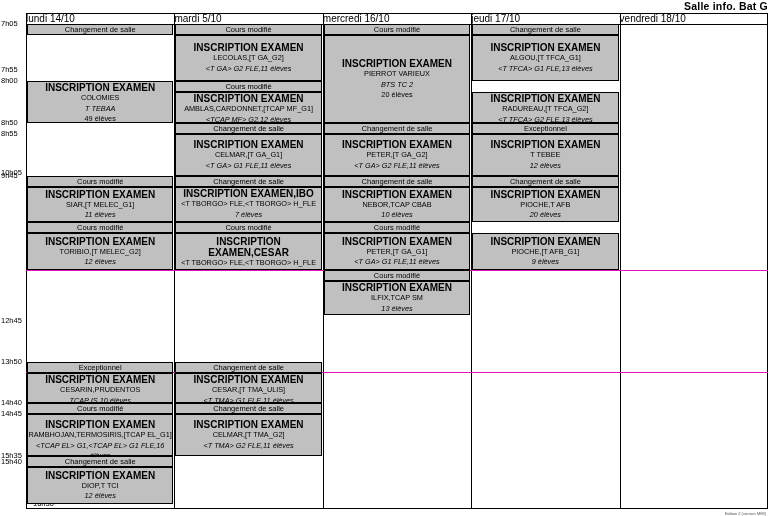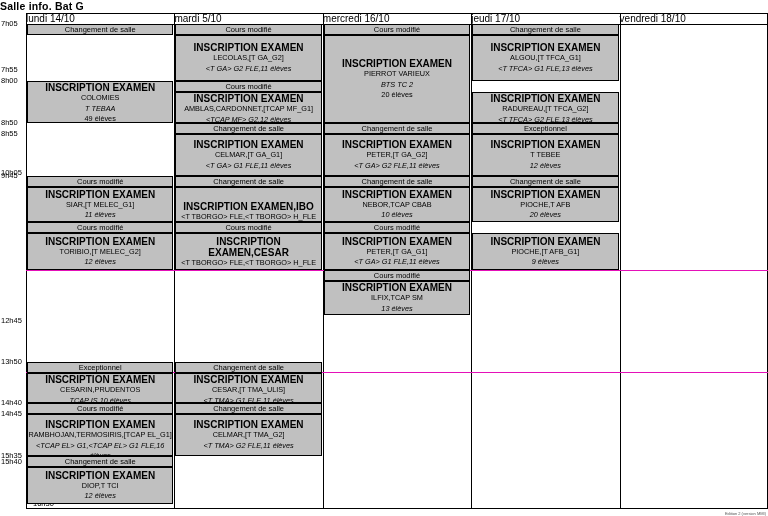--- a/index.html
+++ b/index.html
@@ -14,21 +14,21 @@
     font-size: 7.5px;
     color: #000;
     position: relative;
     overflow: hidden;
   }
   #title {
     position: absolute;
     top: 0px;
     left: 0;
     width: 768px;
-    text-align: left;
+    text-align: right;
     font-weight: bold;
     font-size: 10.5px;
     letter-spacing: 0.2px;
   }
   #grid {
     position: absolute;
     top: 13px;
     left: 0px;
     width: 768px;
     height: 496px;
@@ -217,21 +217,21 @@
     <div class="cell" style="left: 472.2px; width: 146.4px; top: 121px; height: 42px; padding-top: 4.25px;">
       <div class="l1">INSCRIPTION EXAMEN</div>
       <div class="l2">T TEBEE</div>
       <div class="l3">12 élèves</div>
     </div>
     <div class="cell" style="left: 27px; width: 146.4px; top: 174px; height: 35px; padding-top: 0.75px;">
       <div class="l1">INSCRIPTION EXAMEN</div>
       <div class="l2">SIAR,[T MELEC_G1]</div>
       <div class="l3">11 élèves</div>
     </div>
-    <div class="cell" style="left: 175.4px; width: 146.4px; top: 174px; height: 35px; padding-top: 13px;">
+    <div class="cell" style="left: 175.4px; width: 146.4px; top: 174px; height: 35px; padding-top: 0;">
       <div class="l1">INSCRIPTION EXAMEN,IBO</div>
       <div class="l2">&lt;T TBORGO&gt; FLE,&lt;T TBORGO&gt; H_FLE</div>
       <div class="l3">7 élèves</div>
     </div>
     <div class="cell" style="left: 323.8px; width: 146.4px; top: 174px; height: 35px; padding-top: 0.75px;">
       <div class="l1">INSCRIPTION EXAMEN</div>
       <div class="l2">NEBOR,TCAP CBAB</div>
       <div class="l3">10 élèves</div>
     </div>
     <div class="cell" style="left: 472.2px; width: 146.4px; top: 174px; height: 35px; padding-top: 0.75px;">

